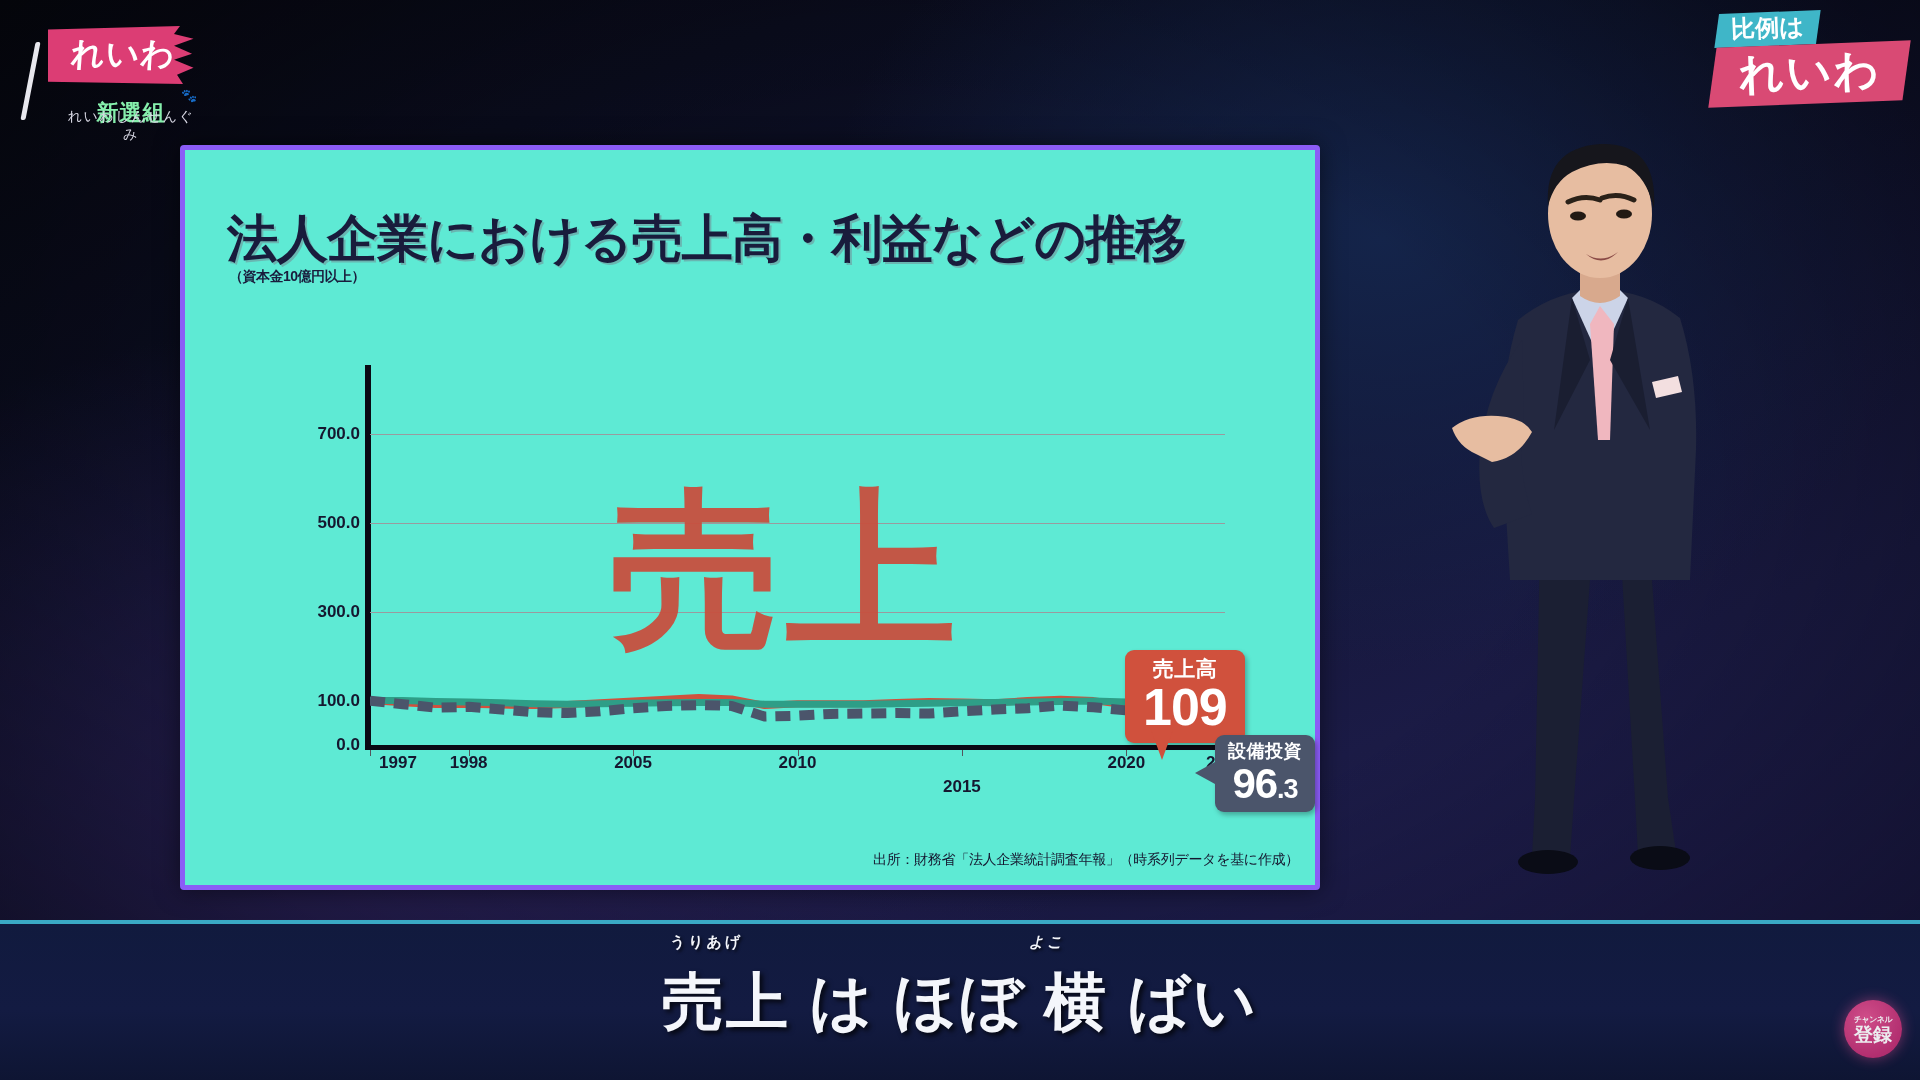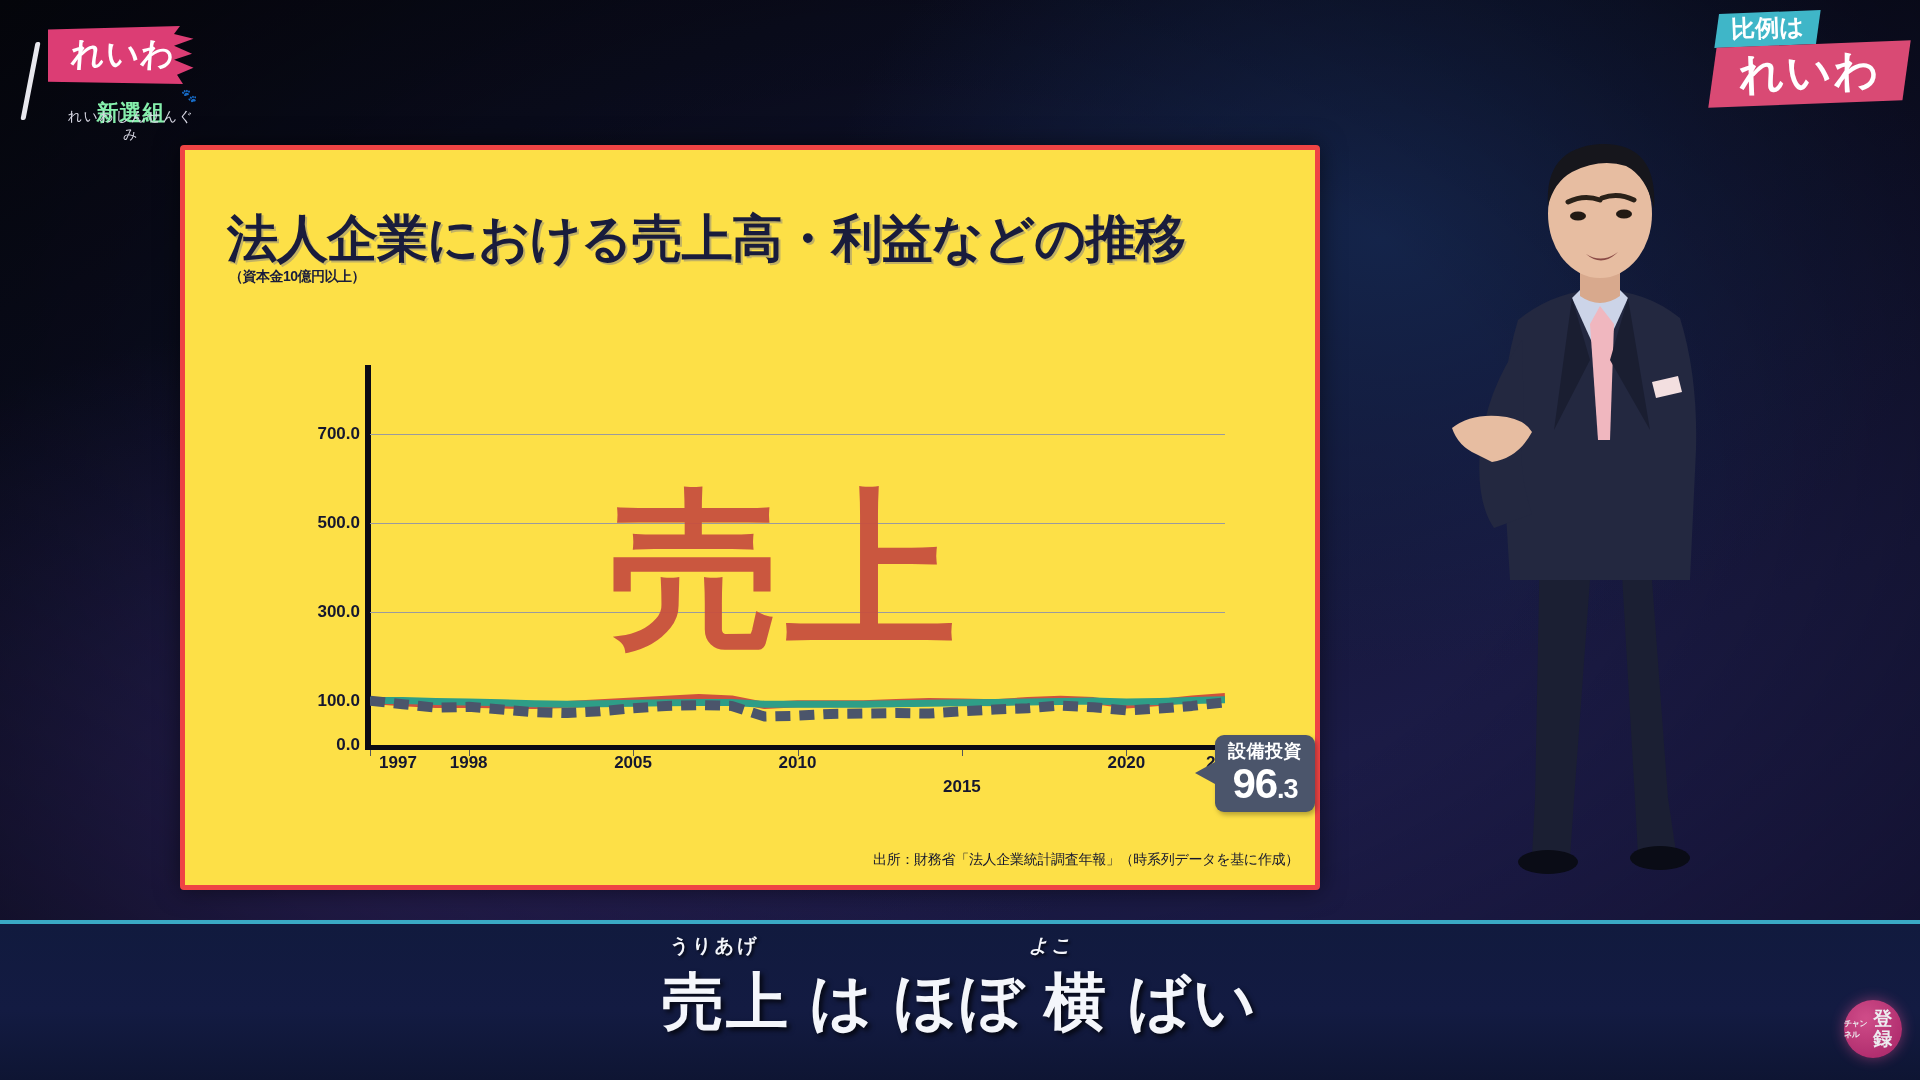--- a/index.html
+++ b/index.html
@@ -67,21 +67,21 @@
     padding:6px 26px 10px 26px; transform:skewX(-10deg) rotate(-2.2deg);
   }
   #badge .pink span {
     display:inline-block; transform:skewX(10deg);
     color:#fff; font-weight:bold; font-size:44px; line-height:1; letter-spacing:2px;
   }
 
   
   #slide {
     position:absolute; left:180px; top:145px; width:1140px; height:745px;
-    background:#fde047; border:5px solid #ef4444; border-radius:4px;
+    background:#5eead4; border:5px solid #8b5cf6; border-radius:4px;
     box-shadow:0 0 24px rgba(0,0,0,.5);
   }
   #slide-title {
     position:absolute; left:42px; top:55px;
     color:#191c3c; font-weight:bold; font-size:51px; letter-spacing:-1px;
     white-space:nowrap;
     text-shadow:2px 2px 0 rgba(120,120,135,.45);
   }
   #slide-subtitle {
     position:absolute; left:44px; top:118px;
@@ -146,29 +146,29 @@
   #subbar-inner {
     position:absolute; inset:0; display:flex; align-items:center; justify-content:center;
   }
   #caption {
     position:relative; color:#f4f6fb; font-weight:bold; font-size:62px;
     letter-spacing:2px; text-shadow:3px 3px 5px rgba(0,0,0,.75);
     white-space:nowrap;
   }
   .furigana {
     position:absolute; top:-34px; color:#f4f6fb; font-weight:bold;
-    font-size:19px; letter-spacing:3px; text-shadow:2px 2px 3px rgba(0,0,0,.7);
+    font-size:15px; letter-spacing:3px; text-shadow:2px 2px 3px rgba(0,0,0,.7);
     white-space:nowrap;
   }
 
   
   #subscribe {
     position:absolute; right:18px; bottom:22px; width:58px; height:58px;
     border-radius:50%; background:radial-gradient(circle at 38% 32%,#e0518f,#b3256a);
-    display:flex; flex-direction:row; align-items:center; justify-content:center;
+    display:flex; flex-direction:column; align-items:center; justify-content:center;
     box-shadow:0 0 14px rgba(224,81,143,.55); opacity:.92;
   }
   #subscribe .s1 { color:#fff; font-size:8px; font-weight:bold; letter-spacing:-.5px; }
   #subscribe .s2 { color:#fff; font-size:19px; font-weight:bold; line-height:1.05; }
 
   
   #speaker { position:absolute; left:1440px; top:110px; width:320px; height:800px; }
   .sp { position:absolute; }
 </style>
 </head>
@@ -282,20 +282,25 @@
         <div class="xtick-label" style="left: 716.923px; margin-top: 24px;">2015</div>
         <div class="xtick-mark" style="left: 716.923px;"></div>
         <div class="xtick-label" style="left: 881.346px;">2020</div>
         <div class="xtick-mark" style="left: 881.346px;"></div>
         <div class="xtick-label" style="left: 980px;">2023</div>
         <div class="xtick-mark" style="left: 980px;"></div>
       </div>
   </div>
 
 
+  <div class="callout" id="co-sales" style="left:940px; top:500px; background:#d0513d; padding:6px 18px 10px 18px;">
+    <div class="lbl" style="font-size:21px;">売上高</div>
+    <div class="val" style="font-size:52px;">109</div>
+    <div class="tail-down" style="border-top:30px solid #d0513d; left:30%;"></div>
+  </div>
 
   <div class="callout" id="co-capex" style="left:1030px; top:585px; background:#4b556b;">
     <div class="lbl">設備投資</div>
     <div class="val"><span>96</span><small>.3</small></div>
     <div class="tail-left" style="border-right:20px solid #4b556b;"></div>
   </div>
 
   <div id="source">出所：財務省「法人企業統計調査年報」（時系列データを基に作成）</div>
 </div>
 

